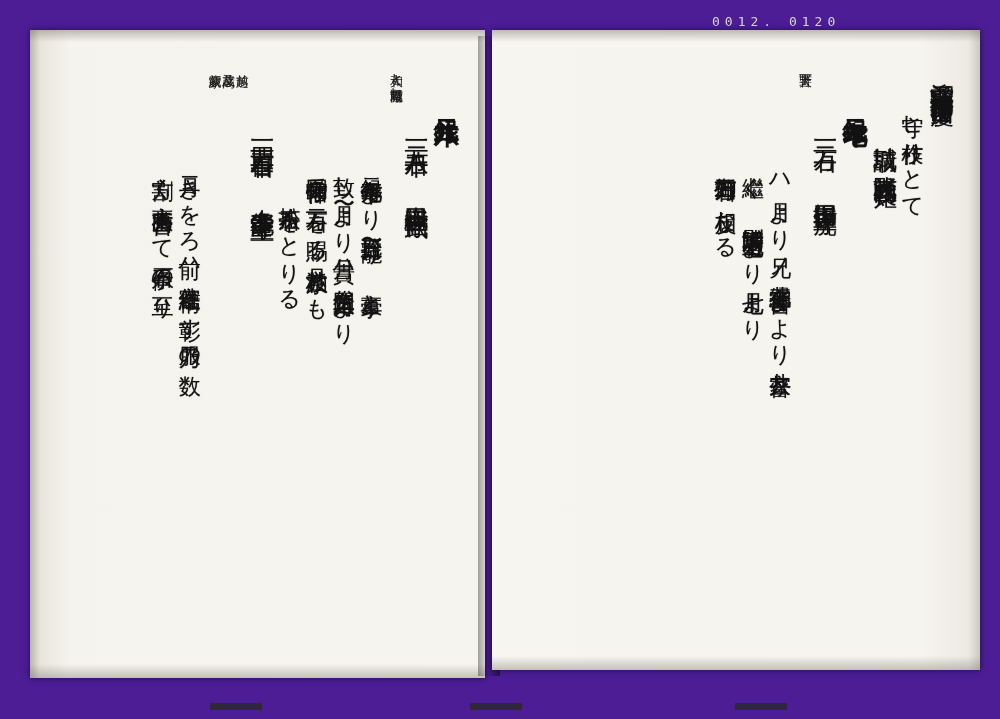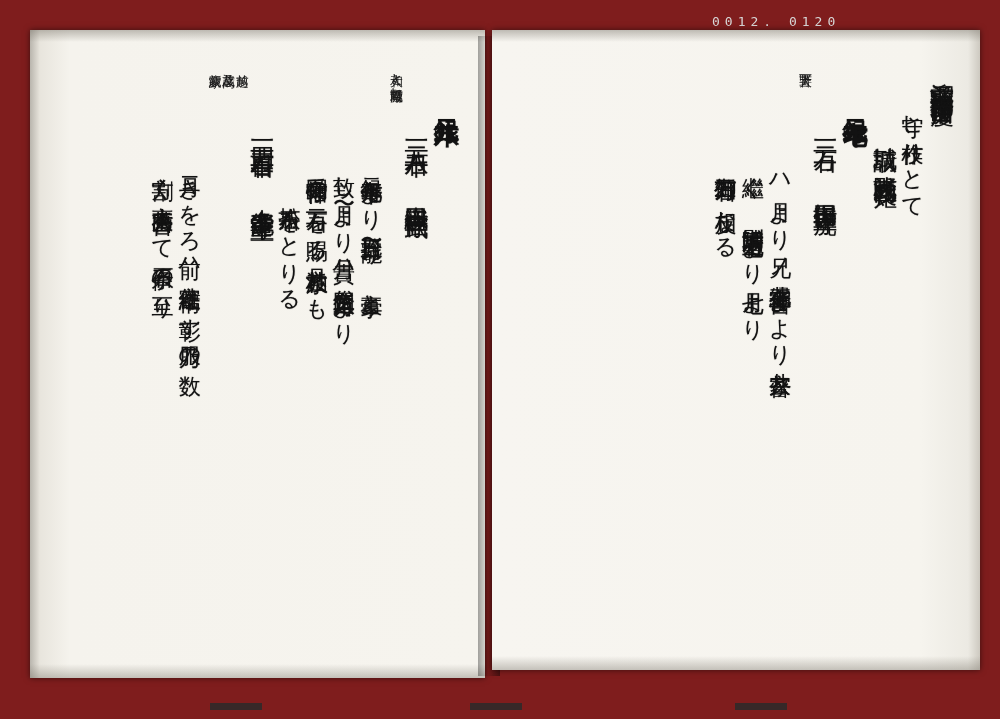--- a/index.html
+++ b/index.html
@@ -10,21 +10,21 @@
   body {
     width: 1000px;
     height: 719px;
     overflow: hidden;
     font-family: "DejaVu Sans", sans-serif;
   }
   .scan {
     position: relative;
     width: 1000px;
     height: 719px;
-    background: #7f1d1d;
+    background: #4c1d95;
   }
   
   .frame-code {
     position: absolute;
     top: 14px;
     left: 712px;
     color: #d8d8d8;
     font-family: "DejaVu Sans Mono", monospace;
     font-size: 13px;
     letter-spacing: 5px;

